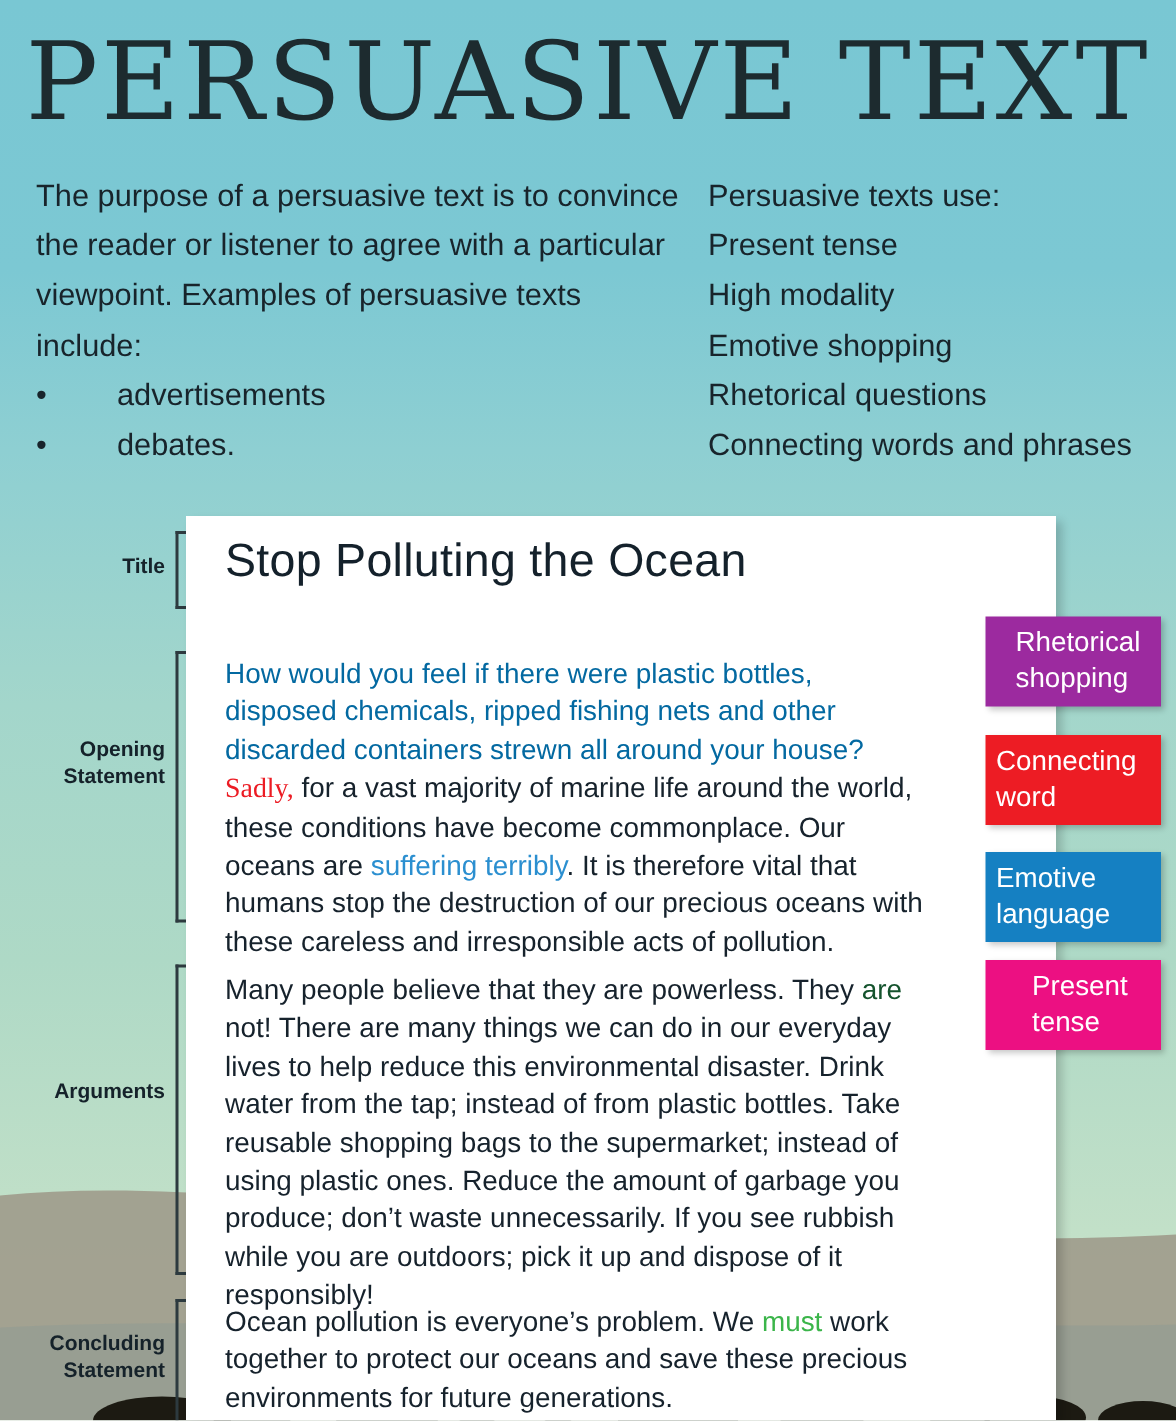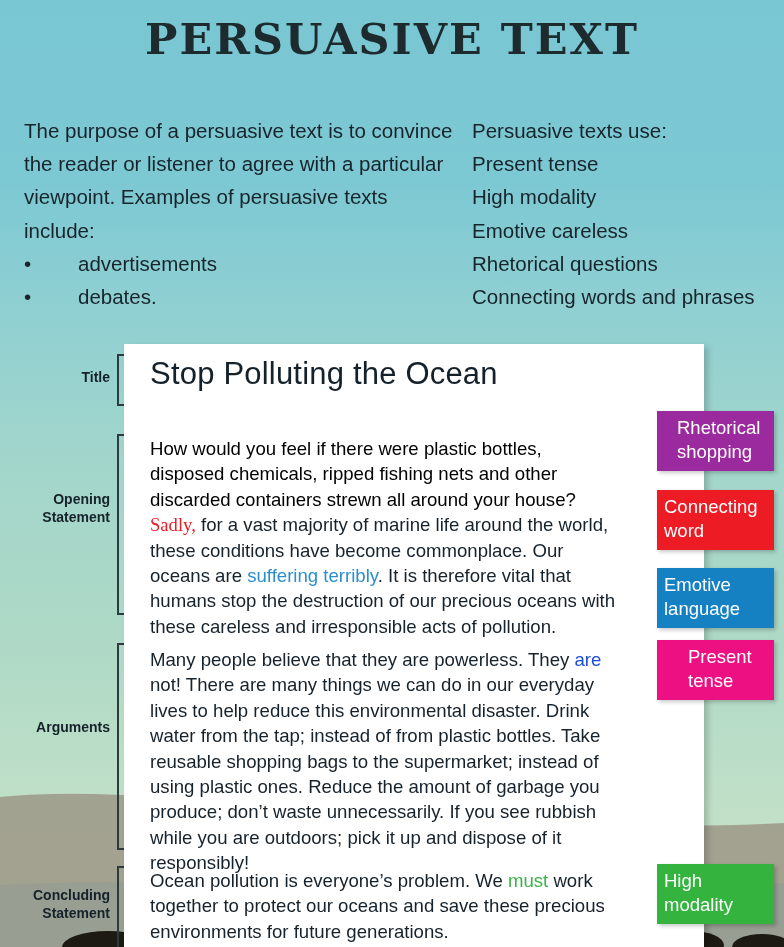--- a/index.html
+++ b/index.html
@@ -42,22 +42,22 @@
   }
 
   
   .poster-title {
     position: absolute;
     top: 18px;
     left: 0;
     width: 784px;
     text-align: center;
     font-family: "DejaVu Serif", serif;
-    font-size: 43px;
-    font-weight: 700;
+    font-size: 72px;
+    font-weight: 400;
     letter-spacing: 2px;
     color: #1d2b2f;
     line-height: 1;
   }
 
   
   .intro-left {
     position: absolute;
     left: 24px;
     top: 114px;
@@ -108,24 +108,24 @@
     width: 468px;
     font-size: 18.6px;
     line-height: 1.365;
     color: #16222c;
     text-align: left;
   }
   #para-opening { top: 92px; }
   #para-arguments { top: 303px; }
   #para-concluding { top: 524px; }
 
-  .hl-rhetorical { color: #000000; }
+  .hl-rhetorical { color: #0369a1; }
   .hl-connecting { color: #ec1c24; font-family: Liberation Serif, serif; }
   .hl-emotive    { color: #2b8fd0; }
-  .hl-present    { color: #1d4ed8; }
+  .hl-present    { color: #14532d; }
   .hl-modality   { color: #3bb54a; }
 
   
   .bracket {
     position: absolute;
     border: 2px solid #2d3a3f;
     border-right: none;
     box-sizing: border-box;
   }
   #bracket-title      { left: 117px; top: 354px;  width: 28px; height: 52px; }
@@ -199,21 +199,21 @@
     </div>
     <div class="bullet-row">
       <span class="dot">•</span><span>debates.</span>
     </div>
   </div>
 
   <div class="intro-right">
     <div>Persuasive texts use:</div>
     <div>Present tense</div>
     <div>High modality</div>
-    <div>Emotive careless</div>
+    <div>Emotive shopping</div>
     <div>Rhetorical questions</div>
     <div>Connecting words and phrases</div>
   </div>
 
   <div class="bracket" id="bracket-title"></div>
   <div class="bracket" id="bracket-opening"></div>
   <div class="bracket" id="bracket-arguments"></div>
   <div class="bracket" id="bracket-concluding"></div>
 
   <div class="section-label" id="label-title">Title</div>
@@ -252,18 +252,14 @@
     <div>word</div>
   </div>
   <div class="legend-chip" id="chip-emotive">
     <div>Emotive</div>
     <div>language</div>
   </div>
   <div class="legend-chip" id="chip-present">
     <div>Present</div>
     <div>tense</div>
   </div>
-  <div class="legend-chip" id="chip-modality">
-    <div>High</div>
-    <div>modality</div>
-  </div>
 
 </div>
 
 </body></html>

